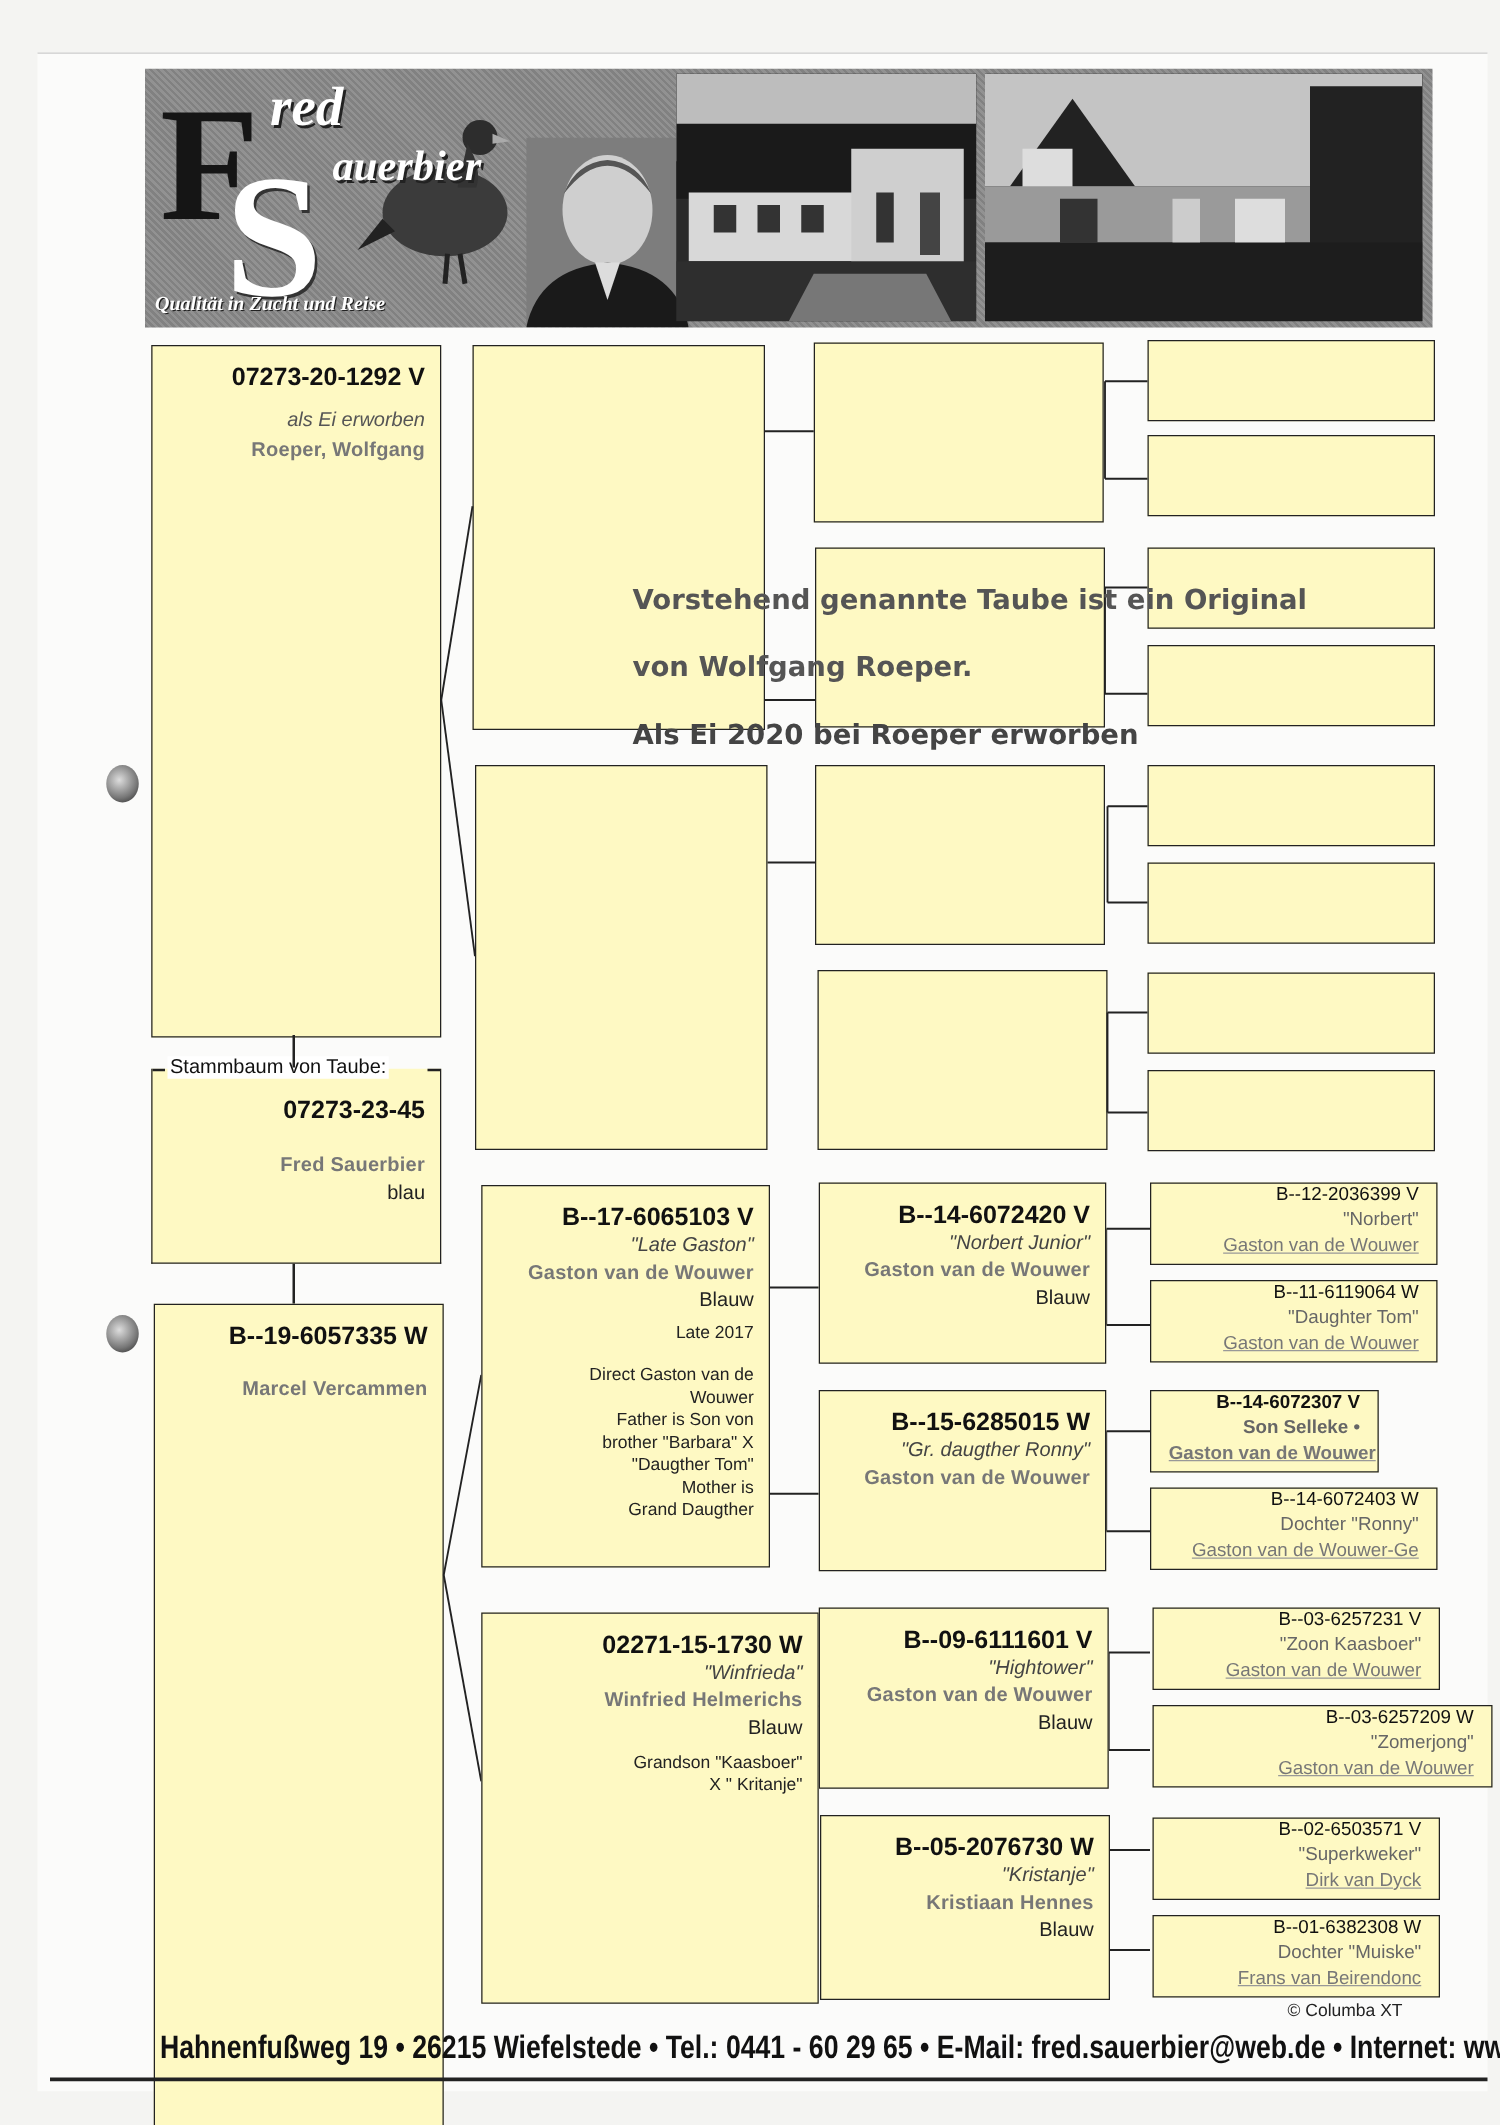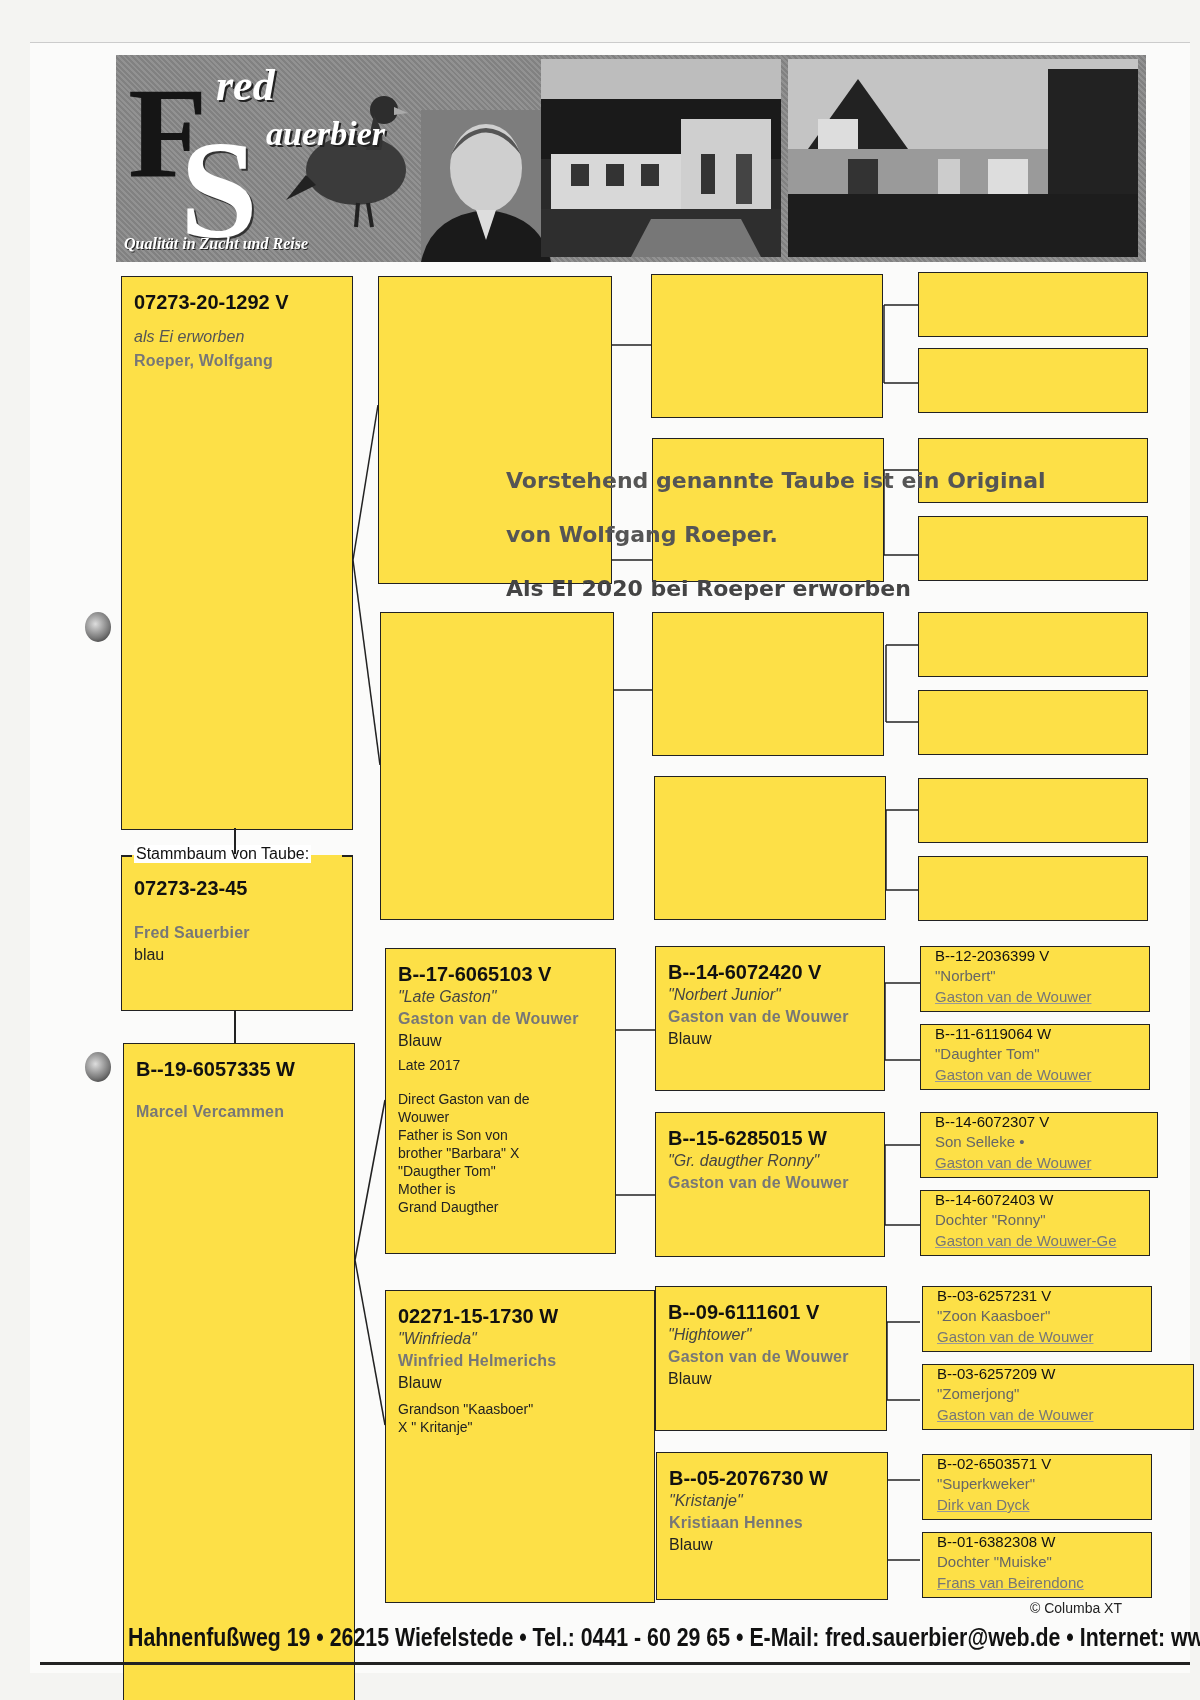--- a/index.html
+++ b/index.html
@@ -46,21 +46,21 @@
   .portrait {
     position:absolute; left:305px; top:55px; width:130px; height:152px;
   }
   .photo {
     position:absolute; top:4px; height:198px; background:#2a2a2a; overflow:hidden;
   }
   .photo1 { left:425px; width:240px; }
   .photo2 { left:672px; width:350px; }
 
   .box {
-    position:absolute; border:1.5px solid #222; background:#fde047; box-sizing:border-box;
+    position:absolute; border:1.5px solid #222; background:#fef9c3; box-sizing:border-box;text-align:right;
   }
   .line { position:absolute; background:#222; }
   .ring {
     font-weight:bold; font-size:20px; color:#111; margin:0; white-space:nowrap;
   }
   .ring-sm { font-size:15px; color:#111; white-space:nowrap; line-height:18px; }
   .name-it { font-style:italic; font-size:16px; color:#444; margin-top:2px; white-space:nowrap; }
   .breeder { font-size:16px; color:#777; margin-top:4px; font-weight:bold; white-space:nowrap; letter-spacing:.2px; }
   .color { font-size:16px; color:#222; margin-top:4px; }
   .note { font-size:14px; color:#222; line-height:18px; }
@@ -282,21 +282,21 @@
 <div class="box" style="left:920px;top:946px;width:230px;height:66px;padding:0 14px;">
   <div class="ring-sm">B--12-2036399 V</div>
   <div class="sm-line">"Norbert"</div>
   <div class="sm-breeder">Gaston van de Wouwer</div>
 </div>
 <div class="box" style="left:920px;top:1024px;width:230px;height:66px;padding:0 14px;">
   <div class="ring-sm">B--11-6119064 W</div>
   <div class="sm-line">"Daughter Tom"</div>
   <div class="sm-breeder">Gaston van de Wouwer</div>
 </div>
-<div class="box" style="left:920px;top:1112px;width:238px;height:66px;padding:0 14px;">
+<div class="box" style="left:920px;top:1112px;width:183px;height:66px;padding:0 14px;font-weight:bold;">
   <div class="ring-sm">B--14-6072307 V</div>
   <div class="sm-line">Son Selleke  •</div>
   <div class="sm-breeder">Gaston van de Wouwer</div>
 </div>
 <div class="box" style="left:920px;top:1190px;width:230px;height:66px;padding:0 14px;">
   <div class="ring-sm">B--14-6072403 W</div>
   <div class="sm-line">Dochter "Ronny"</div>
   <div class="sm-breeder">Gaston van de Wouwer-Ge</div>
 </div>
 <div class="box" style="left:922px;top:1286px;width:230px;height:66px;padding:0 14px;">

